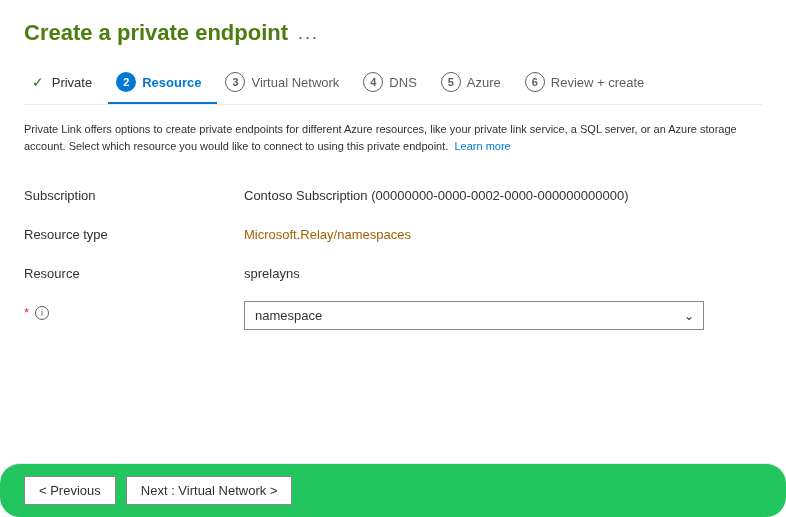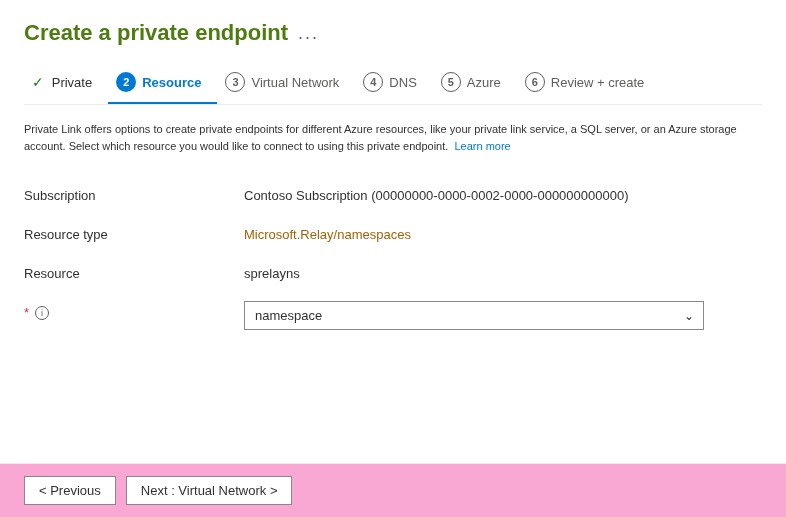--- a/index.html
+++ b/index.html
@@ -163,25 +163,26 @@
       font-size: 12px;
       color: #323130;
     }
     
     .bottom-bar {
       position: fixed;
       bottom: 0;
       left: 0;
       width: 786px;
       border-top: 1px solid #edebe9;
-      background: #f9a8d4;
+      background: #22c55e;
       padding: 12px 24px;
       display: flex;
       gap: 10px;
       align-items: center;
+      border-radius: 20px;
     }
     .btn {
       padding: 6px 14px;
       font-size: 13px;
       cursor: pointer;
       border: 1px solid #8a8886;
       background: #fff;
       color: #323130;
       font-family: 'Segoe UI', Arial, sans-serif;
     }

